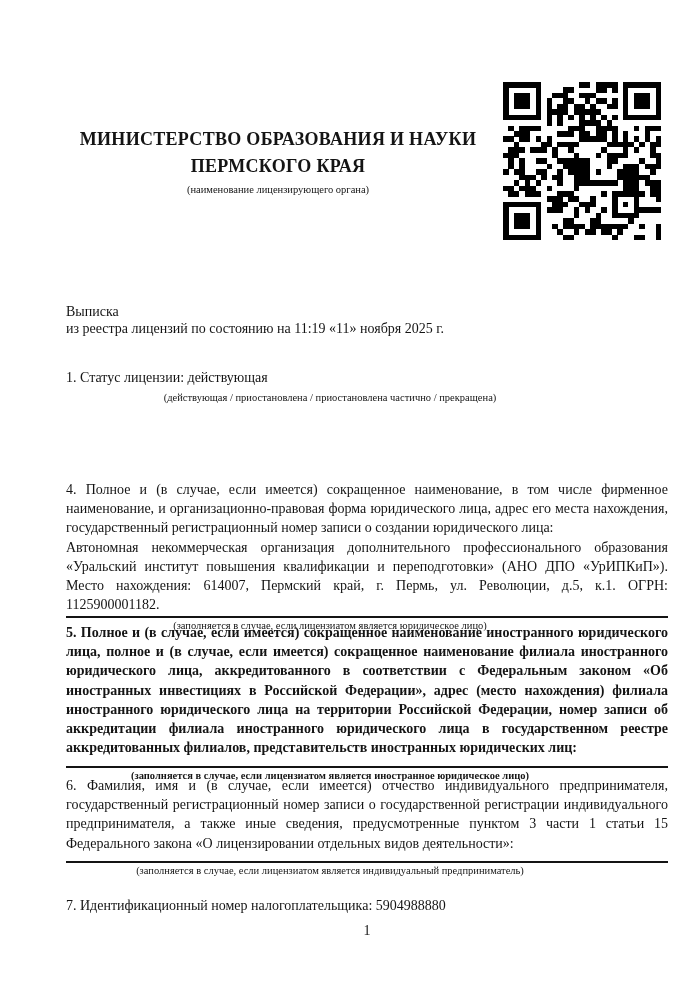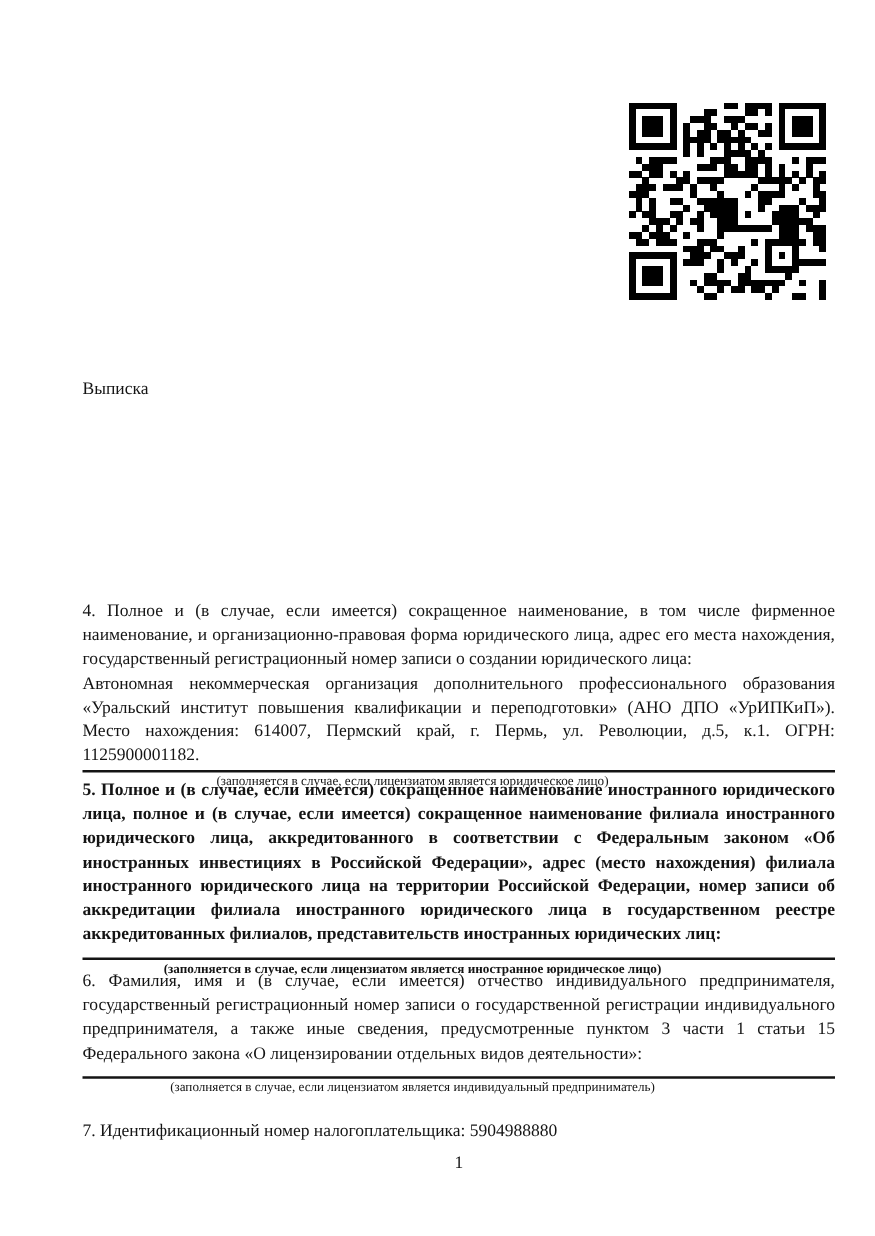--- a/index.html
+++ b/index.html
@@ -47,20 +47,25 @@
   .page-number{
     position:absolute;left:66px;top:922px;width:602px;
     text-align:center;font-size:14px;line-height:17px;
   }
 </style>
 </head>
 <body>
 
 <div class="page">
 
+  <div class="header-text">
+    <div class="ministry-line">МИНИСТЕРСТВО ОБРАЗОВАНИЯ И НАУКИ</div>
+    <div class="ministry-line">ПЕРМСКОГО КРАЯ</div>
+    <div class="header-caption">(наименование лицензирующего органа)</div>
+  </div>
 
   <div class="qr" id="qr"><svg width="158" height="158" viewBox="0 0 158 158" fill="#000000" shape-rendering="crispEdges">
         <rect x="0.00" y="0.00" width="5.53" height="5.53"></rect>
         <rect x="5.45" y="0.00" width="5.53" height="5.53"></rect>
         <rect x="10.90" y="0.00" width="5.53" height="5.53"></rect>
         <rect x="16.34" y="0.00" width="5.53" height="5.53"></rect>
         <rect x="21.79" y="0.00" width="5.53" height="5.53"></rect>
         <rect x="27.24" y="0.00" width="5.53" height="5.53"></rect>
         <rect x="32.69" y="0.00" width="5.53" height="5.53"></rect>
         <rect x="76.28" y="0.00" width="5.53" height="5.53"></rect>
@@ -468,22 +473,27 @@
         <rect x="59.93" y="152.55" width="5.53" height="5.53"></rect>
         <rect x="65.38" y="152.55" width="5.53" height="5.53"></rect>
         <rect x="108.97" y="152.55" width="5.53" height="5.53"></rect>
         <rect x="130.76" y="152.55" width="5.53" height="5.53"></rect>
         <rect x="136.21" y="152.55" width="5.53" height="5.53"></rect>
         <rect x="152.55" y="152.55" width="5.53" height="5.53"></rect>
       </svg></div>
 
   <div class="doc-title">
     <div>Выписка</div>
-  </div>
-
+    <div>из реестра лицензий по состоянию на 11:19 «11» ноября 2025 г.</div>
+  </div>
+
+  <div class="b" id="item1">
+    <div class="line">1. Статус лицензии: действующая</div>
+    <div class="fieldcap">(действующая / приостановлена / приостановлена частично / прекращена)</div>
+  </div>
 
 
 
   <div class="b" id="item4">
     <div class="para">4. Полное и (в случае, если имеется) сокращенное наименование, в том числе фирменное наименование, и организационно-правовая форма юридического лица, адрес его места нахождения, государственный регистрационный номер записи о создании юридического лица:</div>
     <div class="para">Автономная некоммерческая организация дополнительного профессионального образования «Уральский институт повышения квалификации и переподготовки» (АНО ДПО «УрИПКиП»). Место нахождения: 614007, Пермский край, г. Пермь, ул. Революции, д.5, к.1. ОГРН: 1125900001182.</div>
     <div class="rule"></div>
     <div class="fieldcap">(заполняется в случае, если лицензиатом является юридическое лицо)</div>
   </div>
 

